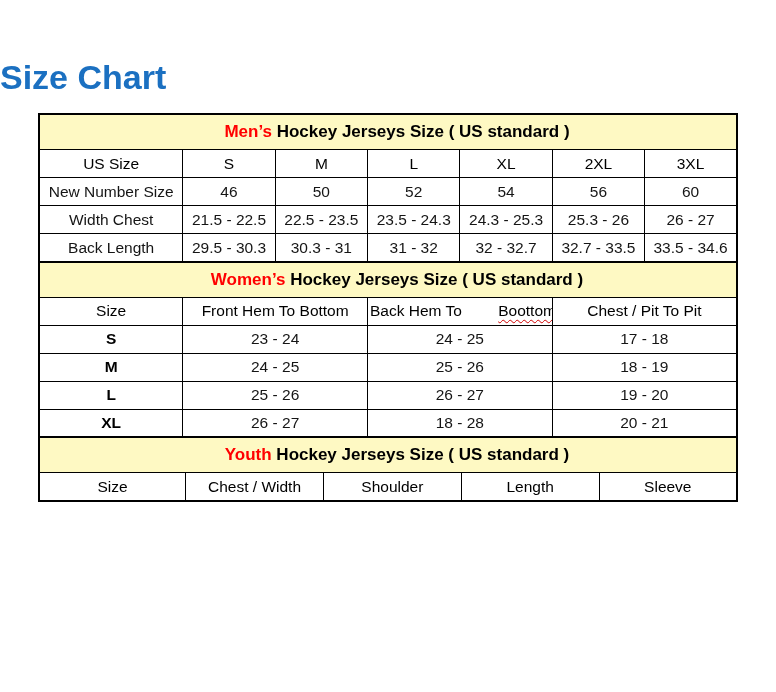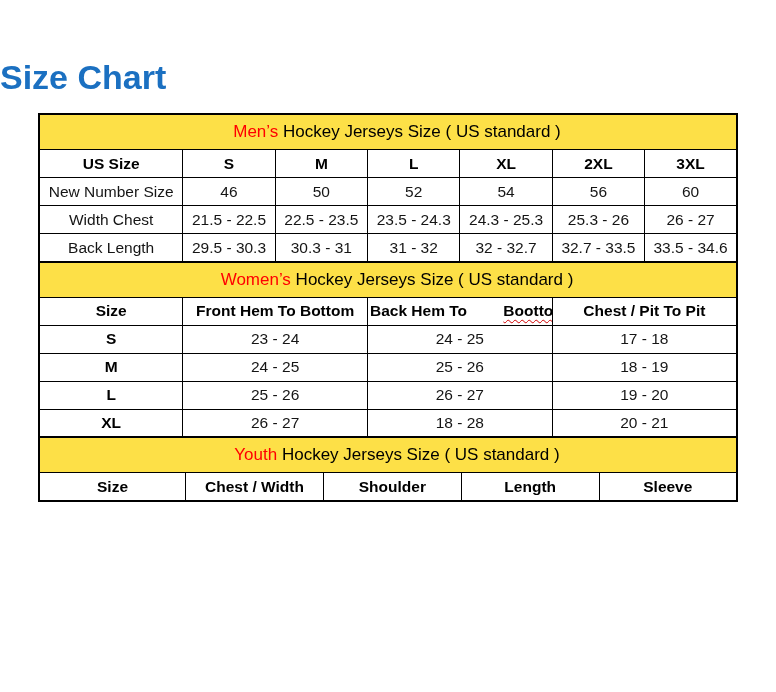--- a/index.html
+++ b/index.html
@@ -40,30 +40,30 @@
     text-align: center;
     vertical-align: middle;
     font-size: 15.5px;
     color: #151515;
     height: 27px;
     padding: 0 2px;
     overflow: hidden;
     white-space: nowrap;
   }
   .size-table td.band {
-    background: #fde047;
-    font-weight: normal;
+    background: #fef9c3;
+    font-weight: bold;
     font-size: 17px;
     height: 34px;
     color: #000000;
     padding-left: 20px;
   }
   .band .accent { color: #ff0000; }
   .size-table tr.head-row td {
-    font-weight: bold;
+    font-weight: normal;
     color: #000000;
   }
   
   .t-womens tr.data-row td:first-child,
   .t-youth  tr.data-row td:first-child {
     font-weight: bold;
     color: #000000;
   }
   
   .t-mens   col          { width: 13.23%; }

